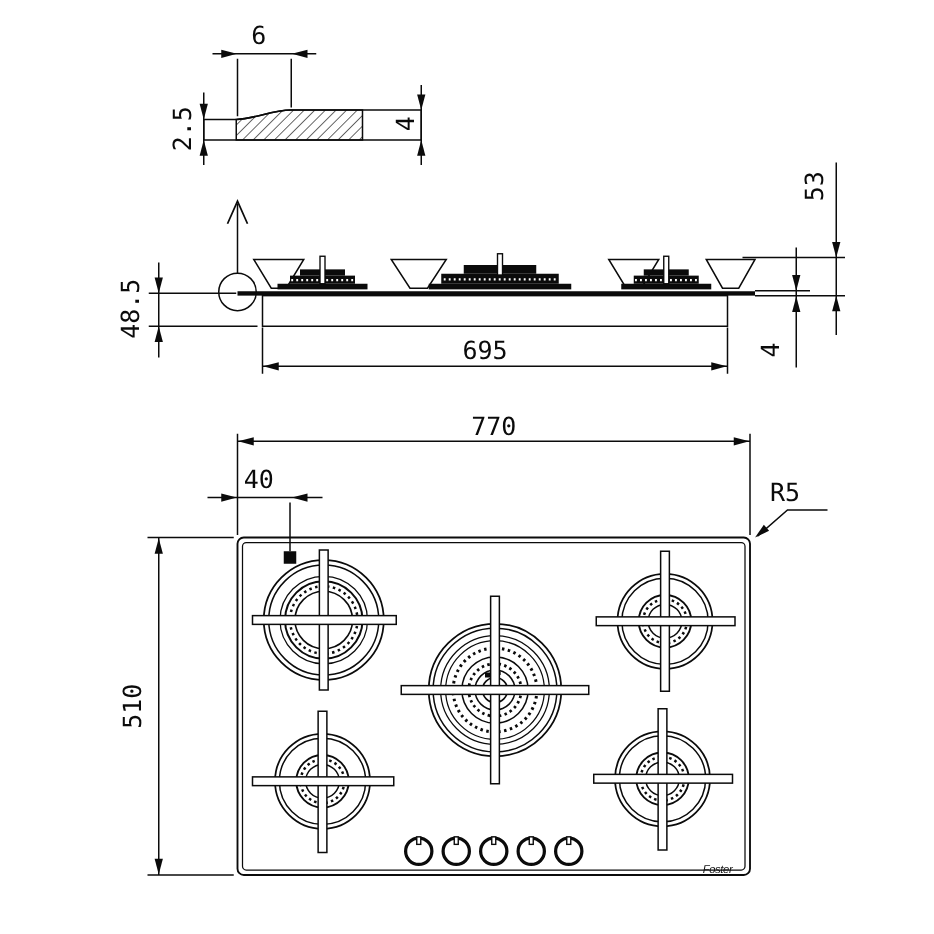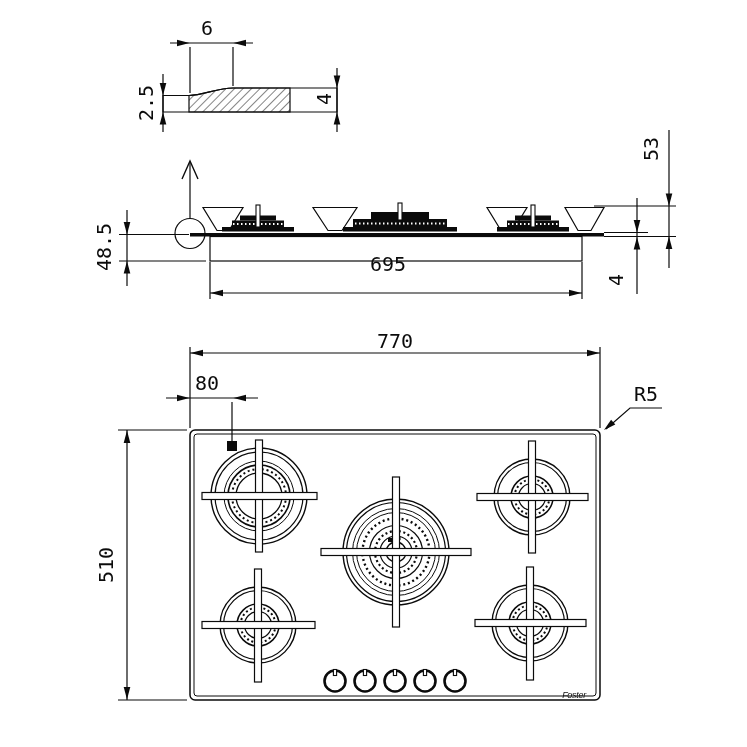--- a/index.html
+++ b/index.html
@@ -225,23 +225,23 @@
     </g>
   </g>
 </svg>
 
 <span class="dim" style="left:207px;top:28px;">6</span>
 <span class="dim v" style="left:146px;top:103px;">2.5</span>
 <span class="dim v" style="left:324px;top:99px;">4</span>
 
 <span class="dim v" style="left:651px;top:149px;">53</span>
 <span class="dim v" style="left:104px;top:247px;">48.5</span>
-<span class="dim" style="left:388px;top:264px;">695</span>
+<span class="dim" style="left:388px;top:280px;">695</span>
 <span class="dim v" style="left:616px;top:280px;">4</span>
 
 <span class="dim" style="left:395px;top:341px;">770</span>
-<span class="dim" style="left:207px;top:383px;">80</span>
-<span class="dim" style="left:646px;top:394px;text-align:right;">R5</span>
+<span class="dim" style="left:207px;top:383px;">40</span>
+<span class="dim" style="left:628px;top:394px;text-align:right;">R5</span>
 <span class="dim v" style="left:106px;top:565px;">510</span>
 
 <span class="brand" style="left:574px;top:695px;">Foster</span>
 
 </div>
 
 </body></html>

